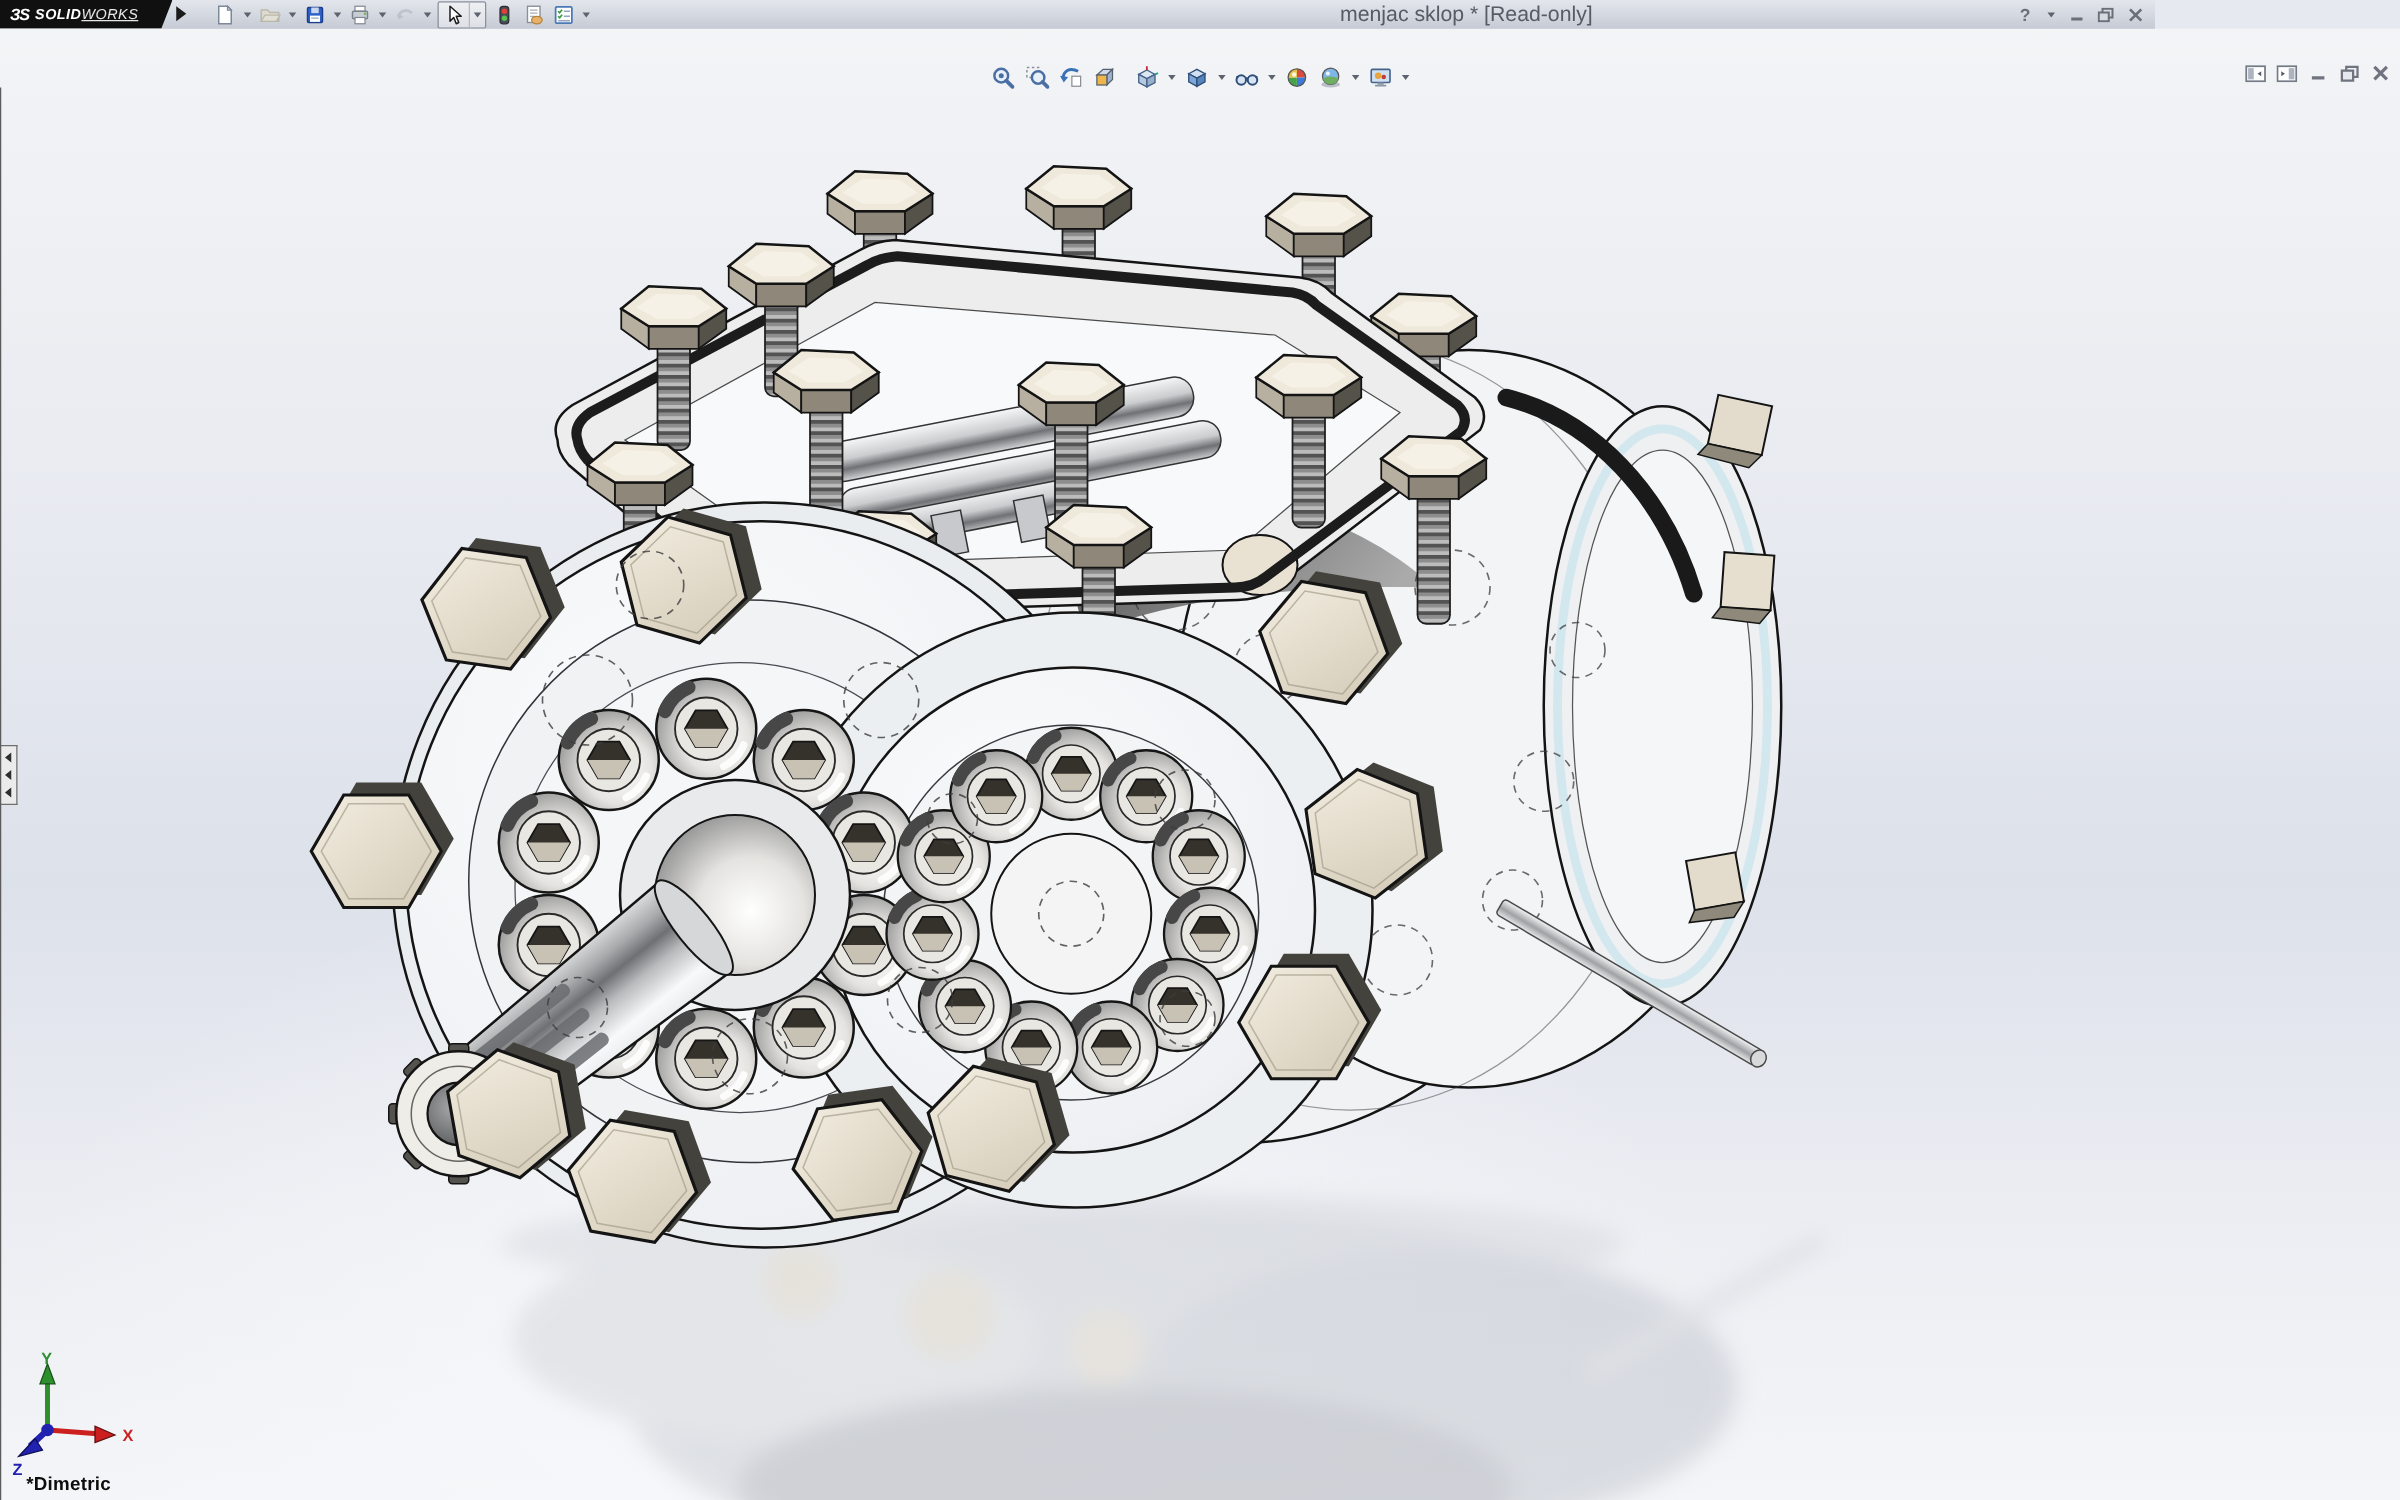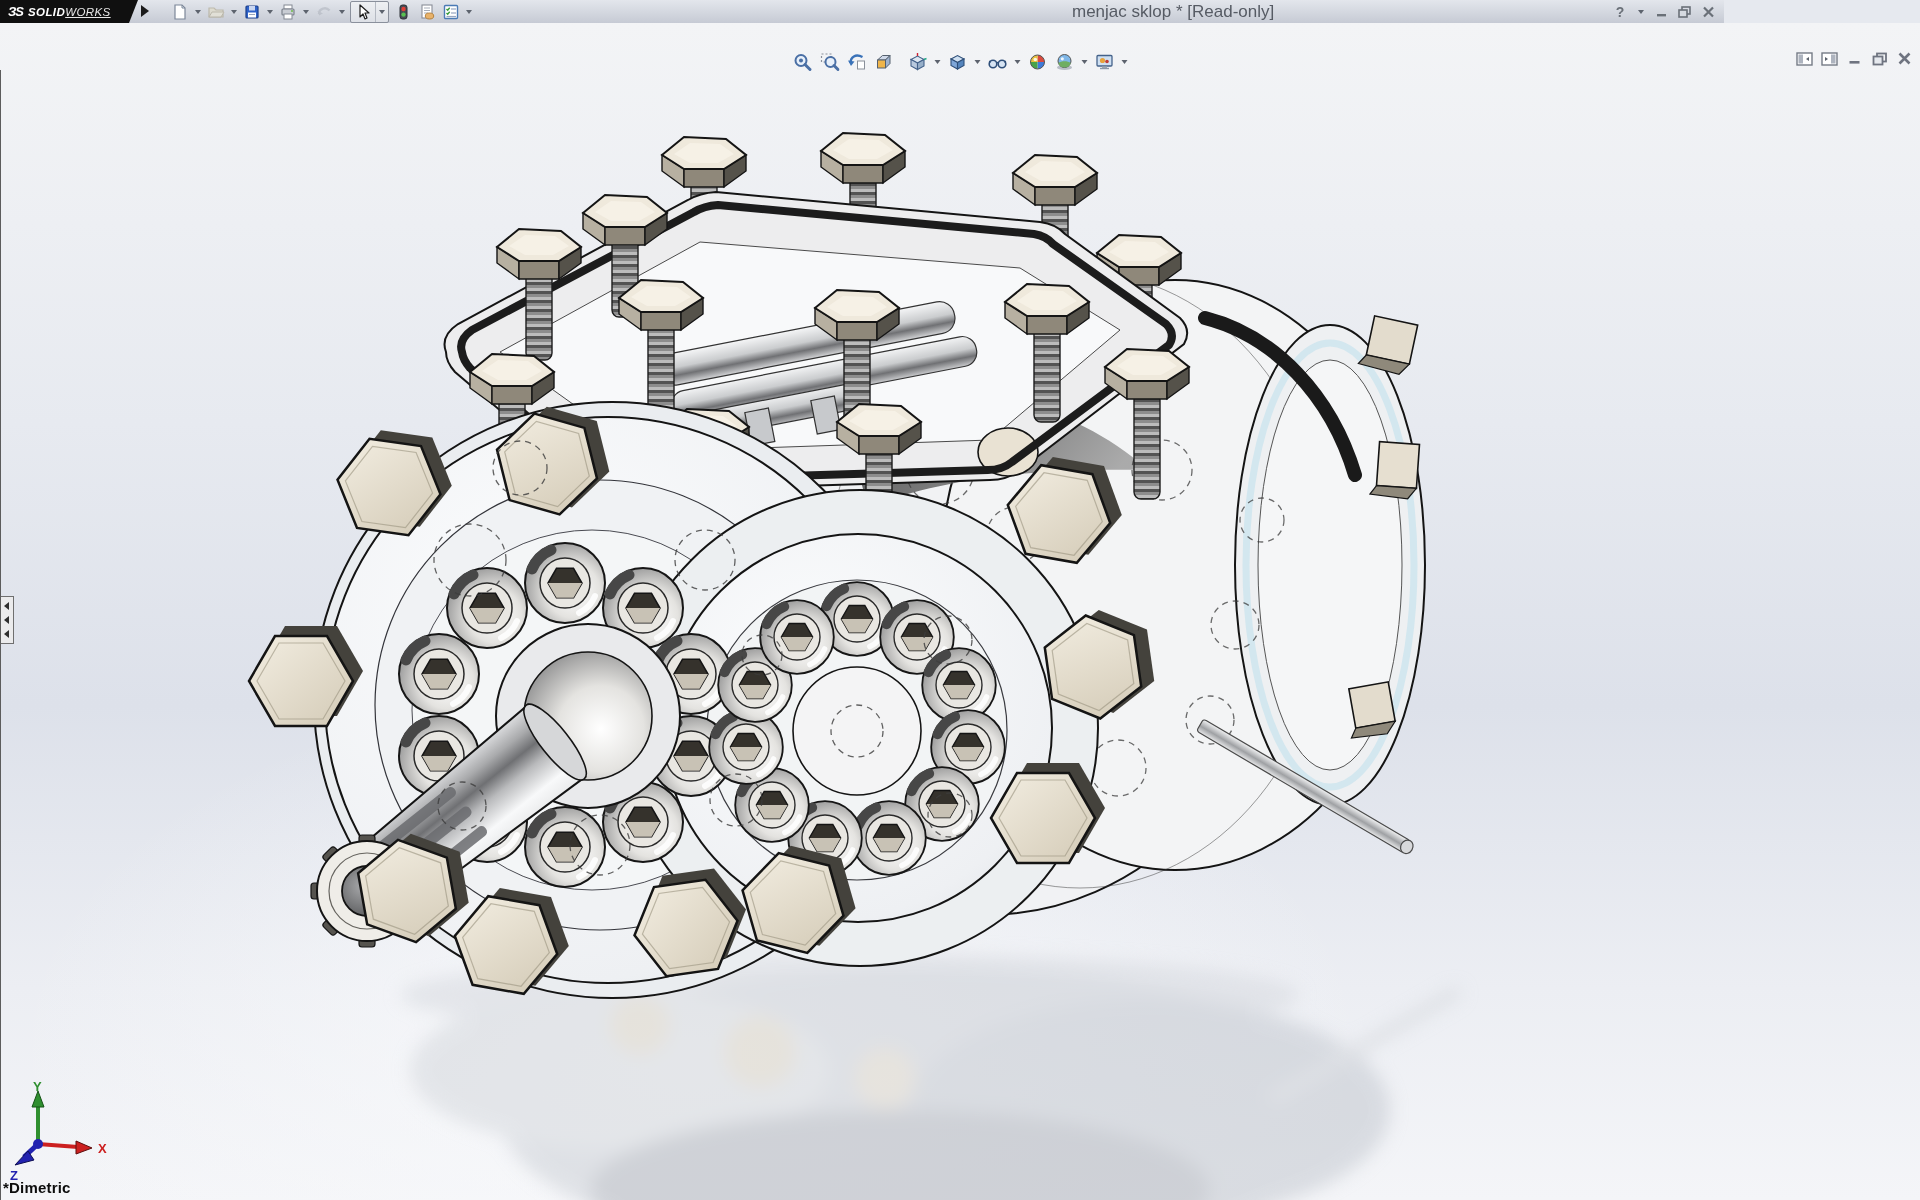--- a/index.html
+++ b/index.html
@@ -65,21 +65,21 @@
   
   .pane-tab{
     position:absolute;left:0;top:573px;width:13px;height:46px;
     background:#ebebec;border:1px solid #6f6f6f;border-left:none;
     display:flex;flex-direction:column;align-items:center;justify-content:center;gap:6px;cursor:pointer;
   }
   .pane-tab .tri{width:0;height:0;border-top:4px solid transparent;border-bottom:4px solid transparent;border-right:5px solid #2e2e2e;}
   
   .triad{position:absolute;left:6px;top:1058px;width:120px;height:105px;}
   .orient{
-    position:absolute;left:3px;top:1156px;font-size:15px;font-weight:700;color:#0d0d0d;letter-spacing:.2px;
+    position:absolute;left:21px;top:1156px;font-size:15px;font-weight:700;color:#0d0d0d;letter-spacing:.2px;
   }
   .modelsvg{position:absolute;left:0;top:0;width:1920px;height:1177px;}
 </style>
 </head>
 <body>
 
 <div class="titlebar">
   <div class="logo">
     <span class="mark">ЗS</span>
     <span class="bold">SOLID</span>

